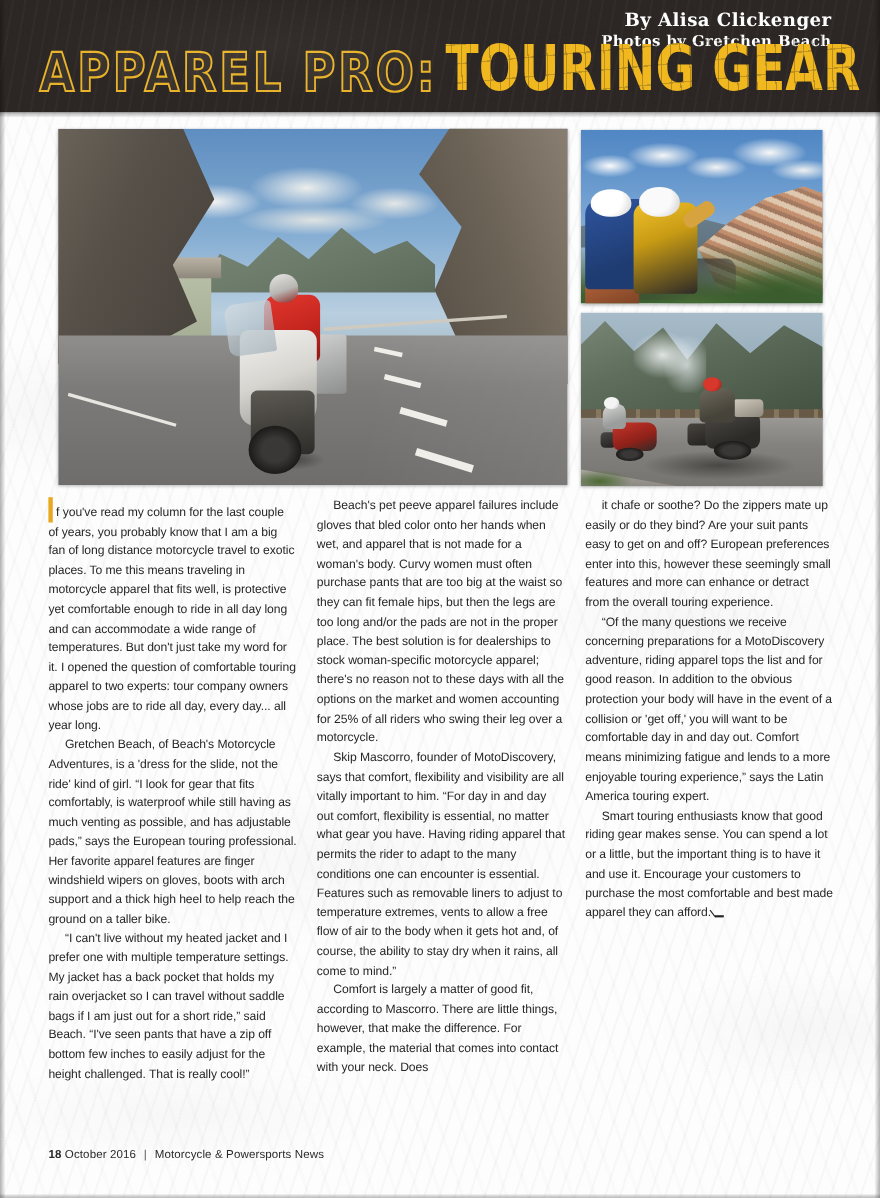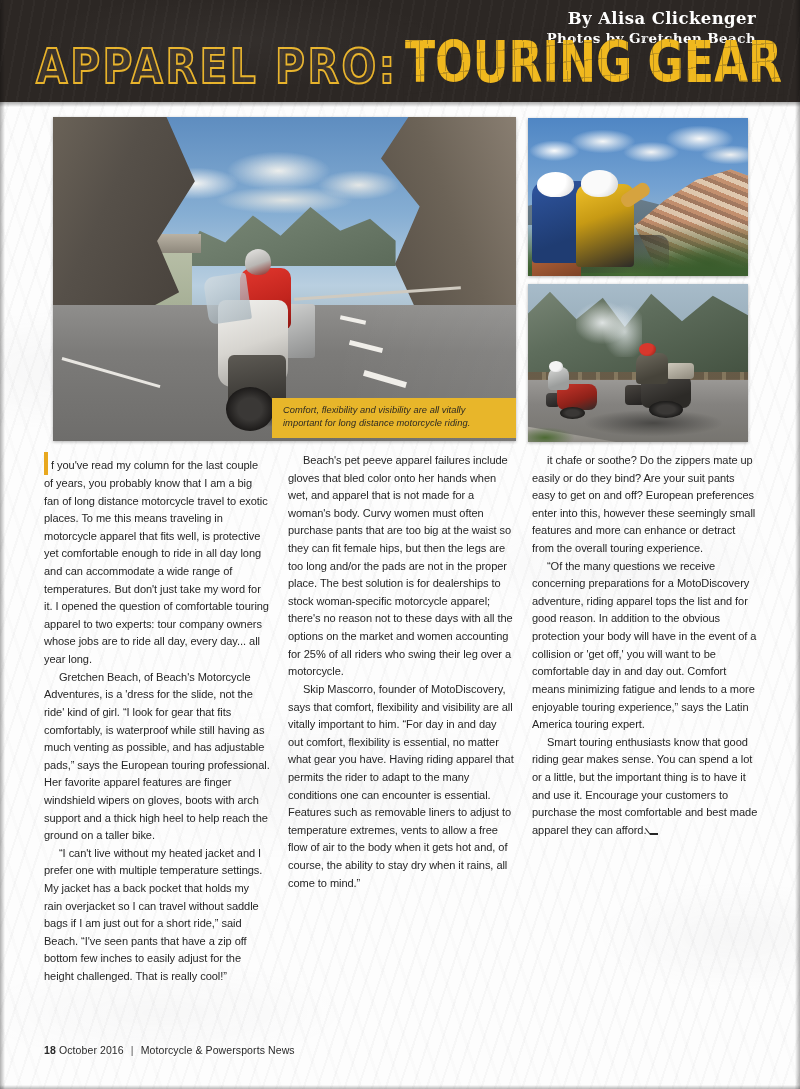--- a/index.html
+++ b/index.html
@@ -426,35 +426,33 @@
     <div class="pb-b2">
       <div class="pb-b2-bag"></div>
       <div class="pb-b2-m"></div>
       <div class="pb-b2-lug"></div>
       <div class="pb-b2-r"></div>
       <div class="pb-b2-h"></div>
       <div class="pb-b2-w"></div>
     </div>
   </div>
 
-  <div class="caption">
-    <div class="caption-text">Comfort, flexibility and visibility are all vitally important for long distance motorcycle riding.</div>
-  </div>
 
   <div class="columns">
 
     <div class="col">
       <p class="first"><span class="dropcap-bar"></span><span>f you've read my column for the last couple of years, you probably know that I am a big fan of long distance motorcycle travel to exotic places. To me this means traveling in motorcycle apparel that fits well, is protective yet comfortable enough to ride in all day long and can accommodate a wide range of temperatures. But don't just take my word for it. I opened the question of comfortable touring apparel to two experts: tour company owners whose jobs are to ride all day, every day... all year long.</span></p>
       <p>Gretchen Beach, of Beach's Motorcycle Adventures, is a 'dress for the slide, not the ride' kind of girl. “I look for gear that fits comfortably, is waterproof while still having as much venting as possible, and has adjustable pads,” says the European touring professional. Her favorite apparel features are finger windshield wipers on gloves, boots with arch support and a thick high heel to help reach the ground on a taller bike.</p>
       <p>“I can't live without my heated jacket and I prefer one with multiple temperature settings. My jacket has a back pocket that holds my rain overjacket so I can travel without saddle bags if I am just out for a short ride,” said Beach. “I've seen pants that have a zip off bottom few inches to easily adjust for the height challenged. That is really cool!”</p>
     </div>
 
     <div class="col">
       <p>Beach's pet peeve apparel failures include gloves that bled color onto her hands when wet, and apparel that is not made for a woman's body. Curvy women must often purchase pants that are too big at the waist so they can fit female hips, but then the legs are too long and/or the pads are not in the proper place. The best solution is for dealerships to stock woman-specific motorcycle apparel; there's no reason not to these days with all the options on the market and women accounting for 25% of all riders who swing their leg over a motorcycle.</p>
       <p>Skip Mascorro, founder of MotoDiscovery, says that comfort, flexibility and visibility are all vitally important to him. “For day in and day out comfort, flexibility is essential, no matter what gear you have. Having riding apparel that permits the rider to adapt to the many conditions one can encounter is essential. Features such as removable liners to adjust to temperature extremes, vents to allow a free flow of air to the body when it gets hot and, of course, the ability to stay dry when it rains, all come to mind.”</p>
+      <p>Comfort is largely a matter of good fit, according to Mascorro. There are little things, however, that make the difference. For example, the material that comes into contact with your neck. Does</p>
     </div>
 
     <div class="col">
       <p>it chafe or soothe? Do the zippers mate up easily or do they bind? Are your suit pants easy to get on and off? European preferences enter into this, however these seemingly small features and more can enhance or detract from the overall touring experience.</p>
       <p>“Of the many questions we receive concerning preparations for a MotoDiscovery adventure, riding apparel tops the list and for good reason. In addition to the obvious protection your body will have in the event of a collision or 'get off,' you will want to be comfortable day in and day out. Comfort means minimizing fatigue and lends to a more enjoyable touring experience,” says the Latin America touring expert.</p>
       <p><span>Smart touring enthusiasts know that good riding gear makes sense. You can spend a lot or a little, but the important thing is to have it and use it. Encourage your customers to purchase the most comfortable and best made apparel they can afford.</span><span class="endmark"></span></p>
     </div>
 
   </div>
 

